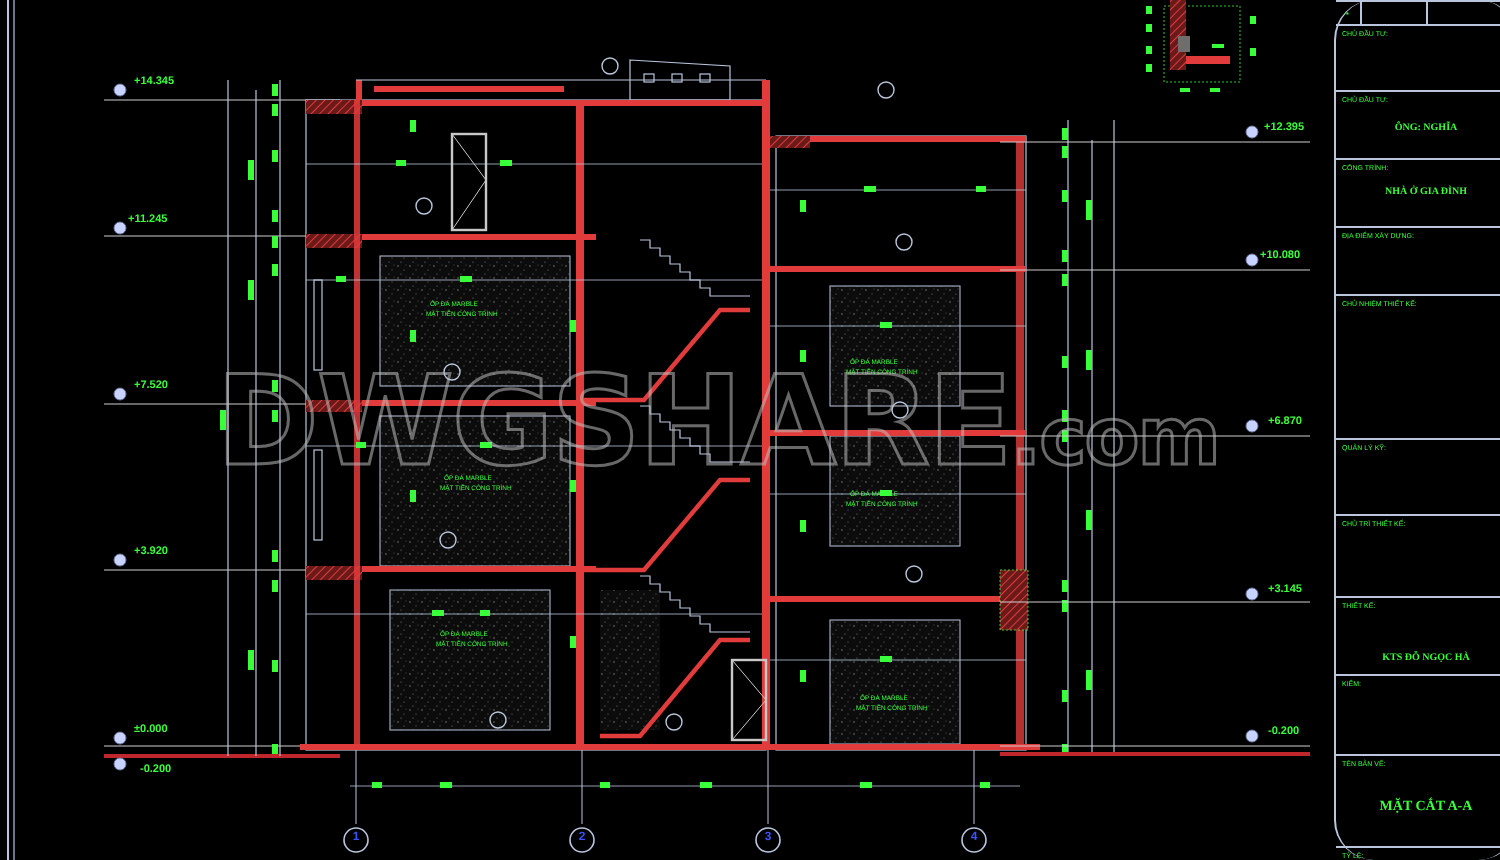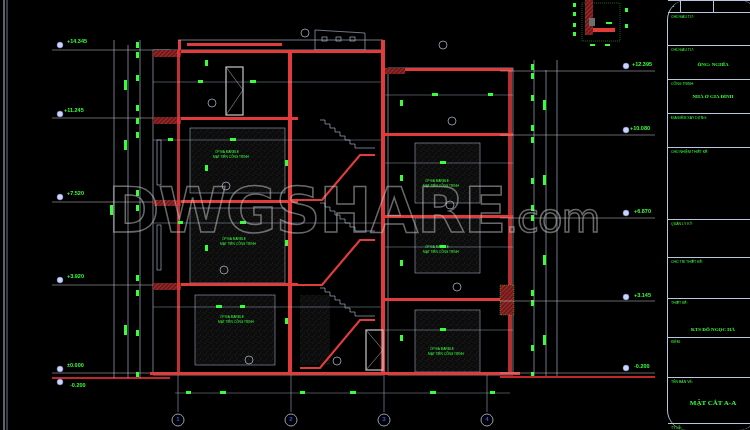--- a/index.html
+++ b/index.html
@@ -5,21 +5,21 @@
   html,body{margin:0;padding:0;background:#000;}
   body{width:750px;height:430px;overflow:hidden;position:relative;font-family:"Liberation Sans",sans-serif;}
   #canvas{position:absolute;left:0;top:0;width:750px;height:430px;}
   .tb{position:absolute;left:667px;top:0;width:90px;height:430px;border-left:1px solid #b9c6dd;border-right:1px solid #b9c6dd;border-radius:20px;}
   .tb-cell{position:absolute;left:0;width:90px;border-top:1px solid #b9c6dd;}
   .tb-label{position:absolute;left:3px;top:2px;font-size:3.5px;color:#39ff3a;font-family:"Liberation Sans",sans-serif;white-space:nowrap;}
   .tb-value{position:absolute;left:0;width:90px;text-align:center;font-size:5px;color:#39ff3a;font-family:"Liberation Serif",serif;font-weight:bold;white-space:nowrap;}
   .tb-value.big{font-size:7px;}
   .lvl{position:absolute;font-size:5.5px;color:#39ff3a;font-weight:bold;white-space:nowrap;font-family:"Liberation Sans",sans-serif;}
   .wm{position:absolute;left:108px;top:180px;font-family:"DejaVu Sans",sans-serif;font-weight:bold;font-size:62px;letter-spacing:-1px;color:transparent;-webkit-text-stroke:1.5px rgba(190,190,190,0.55);white-space:nowrap;line-height:1;}
-  .wm .com{font-size:40px;font-weight:normal;-webkit-text-stroke:1.5px rgba(190,190,190,0.55);}
+  .wm .com{font-size:40px;font-weight:bold;-webkit-text-stroke:1.5px rgba(190,190,190,0.55);}
   .axis-label{position:absolute;width:10px;text-align:center;font-size:6px;color:#3a52ff;font-weight:bold;}
 </style>
 </head>
 <body>
 
 <svg id="canvas" viewBox="0 0 750 430" xmlns="http://www.w3.org/2000/svg">
   <defs>
     <pattern id="hatch" width="3" height="3" patternUnits="userSpaceOnUse" patternTransform="rotate(45)">
       <rect width="3" height="3" fill="#6b1a1a"></rect>
       <line x1="0" y1="0" x2="0" y2="3" stroke="#e23b3b" stroke-width="1"></line>

